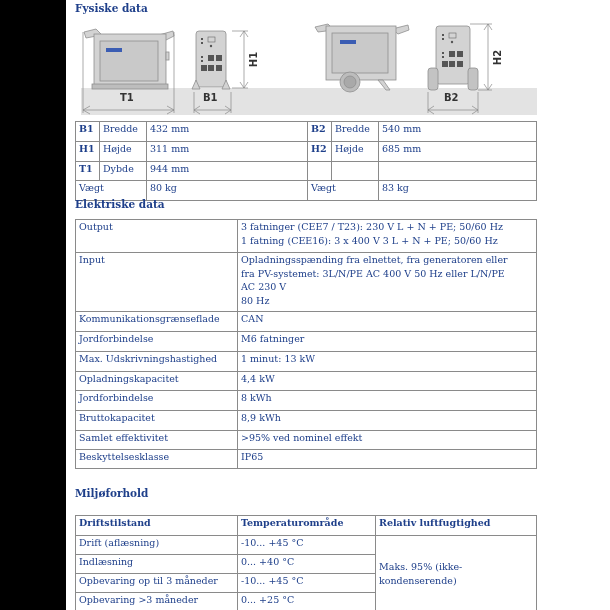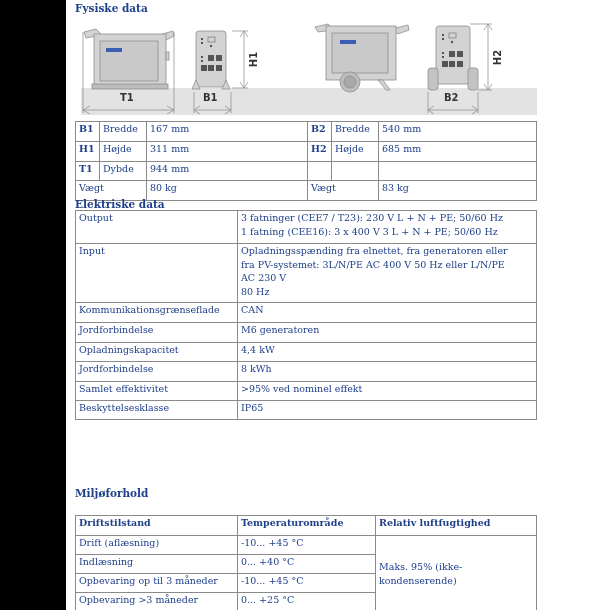--- a/index.html
+++ b/index.html
@@ -104,21 +104,21 @@
         <col style="width:47px">
         <col style="width:161px">
         <col style="width:24px">
         <col style="width:47px">
         <col>
       </colgroup>
     <tbody>
         <tr style="height:20px">
       <td class="b">B1</td>
       <td>Bredde</td>
-      <td>167 mm</td>
+      <td>432 mm</td>
       <td class="b">B2</td>
       <td>Bredde</td>
       <td>540 mm</td>
     </tr>
     <tr style="height:20px">
       <td class="b">H1</td>
       <td>Højde</td>
       <td>311 mm</td>
       <td class="b">H2</td>
       <td>Højde</td>
@@ -136,21 +136,21 @@
       <td colspan="2">Vægt</td>
       <td>80 kg</td>
       <td colspan="2">Vægt</td>
       <td>83 kg</td>
     </tr>
   </tbody>
     </table>
 
   <div class="h" style="top:198px">Elektriske data</div>
 
-  <table style="top:210px;width:462px">
+  <table style="top:219px;width:462px">
     <colgroup>
         <col style="width:162px">
         <col>
       </colgroup>
     <tbody>
         <tr>
       <td style="height:32px">Output</td>
       <td>
             <div>3 fatninger (CEE7 / T23): 230 V L + N + PE; 50/60 Hz</div>
             <div>1 fatning (CEE16): 3 x 400 V 3 L + N + PE; 50/60 Hz</div>
@@ -164,29 +164,37 @@
             <div>AC 230 V</div>
             <div>80 Hz</div>
           </td>
     </tr>
     <tr style="height:20px">
           <td>Kommunikationsgrænseflade</td>
           <td>CAN</td>
         </tr>
     <tr style="height:20px">
           <td>Jordforbindelse</td>
-          <td>M6 generatoren</td>
+          <td>M6 fatninger</td>
+        </tr>
+    <tr style="height:20px">
+          <td>Max. Udskrivningshastighed</td>
+          <td>1 minut: 13 kW</td>
         </tr>
     <tr style="height:19px">
           <td>Opladningskapacitet</td>
           <td>4,4 kW</td>
         </tr>
     <tr style="height:20px">
           <td>Jordforbindelse</td>
           <td>8 kWh</td>
+        </tr>
+    <tr style="height:20px">
+          <td>Bruttokapacitet</td>
+          <td>8,9 kWh</td>
         </tr>
     <tr style="height:19px">
           <td>Samlet effektivitet</td>
           <td>&gt;95% ved nominel effekt</td>
         </tr>
     <tr style="height:19px">
           <td>Beskyttelsesklasse</td>
           <td>IP65</td>
         </tr>
   </tbody>

